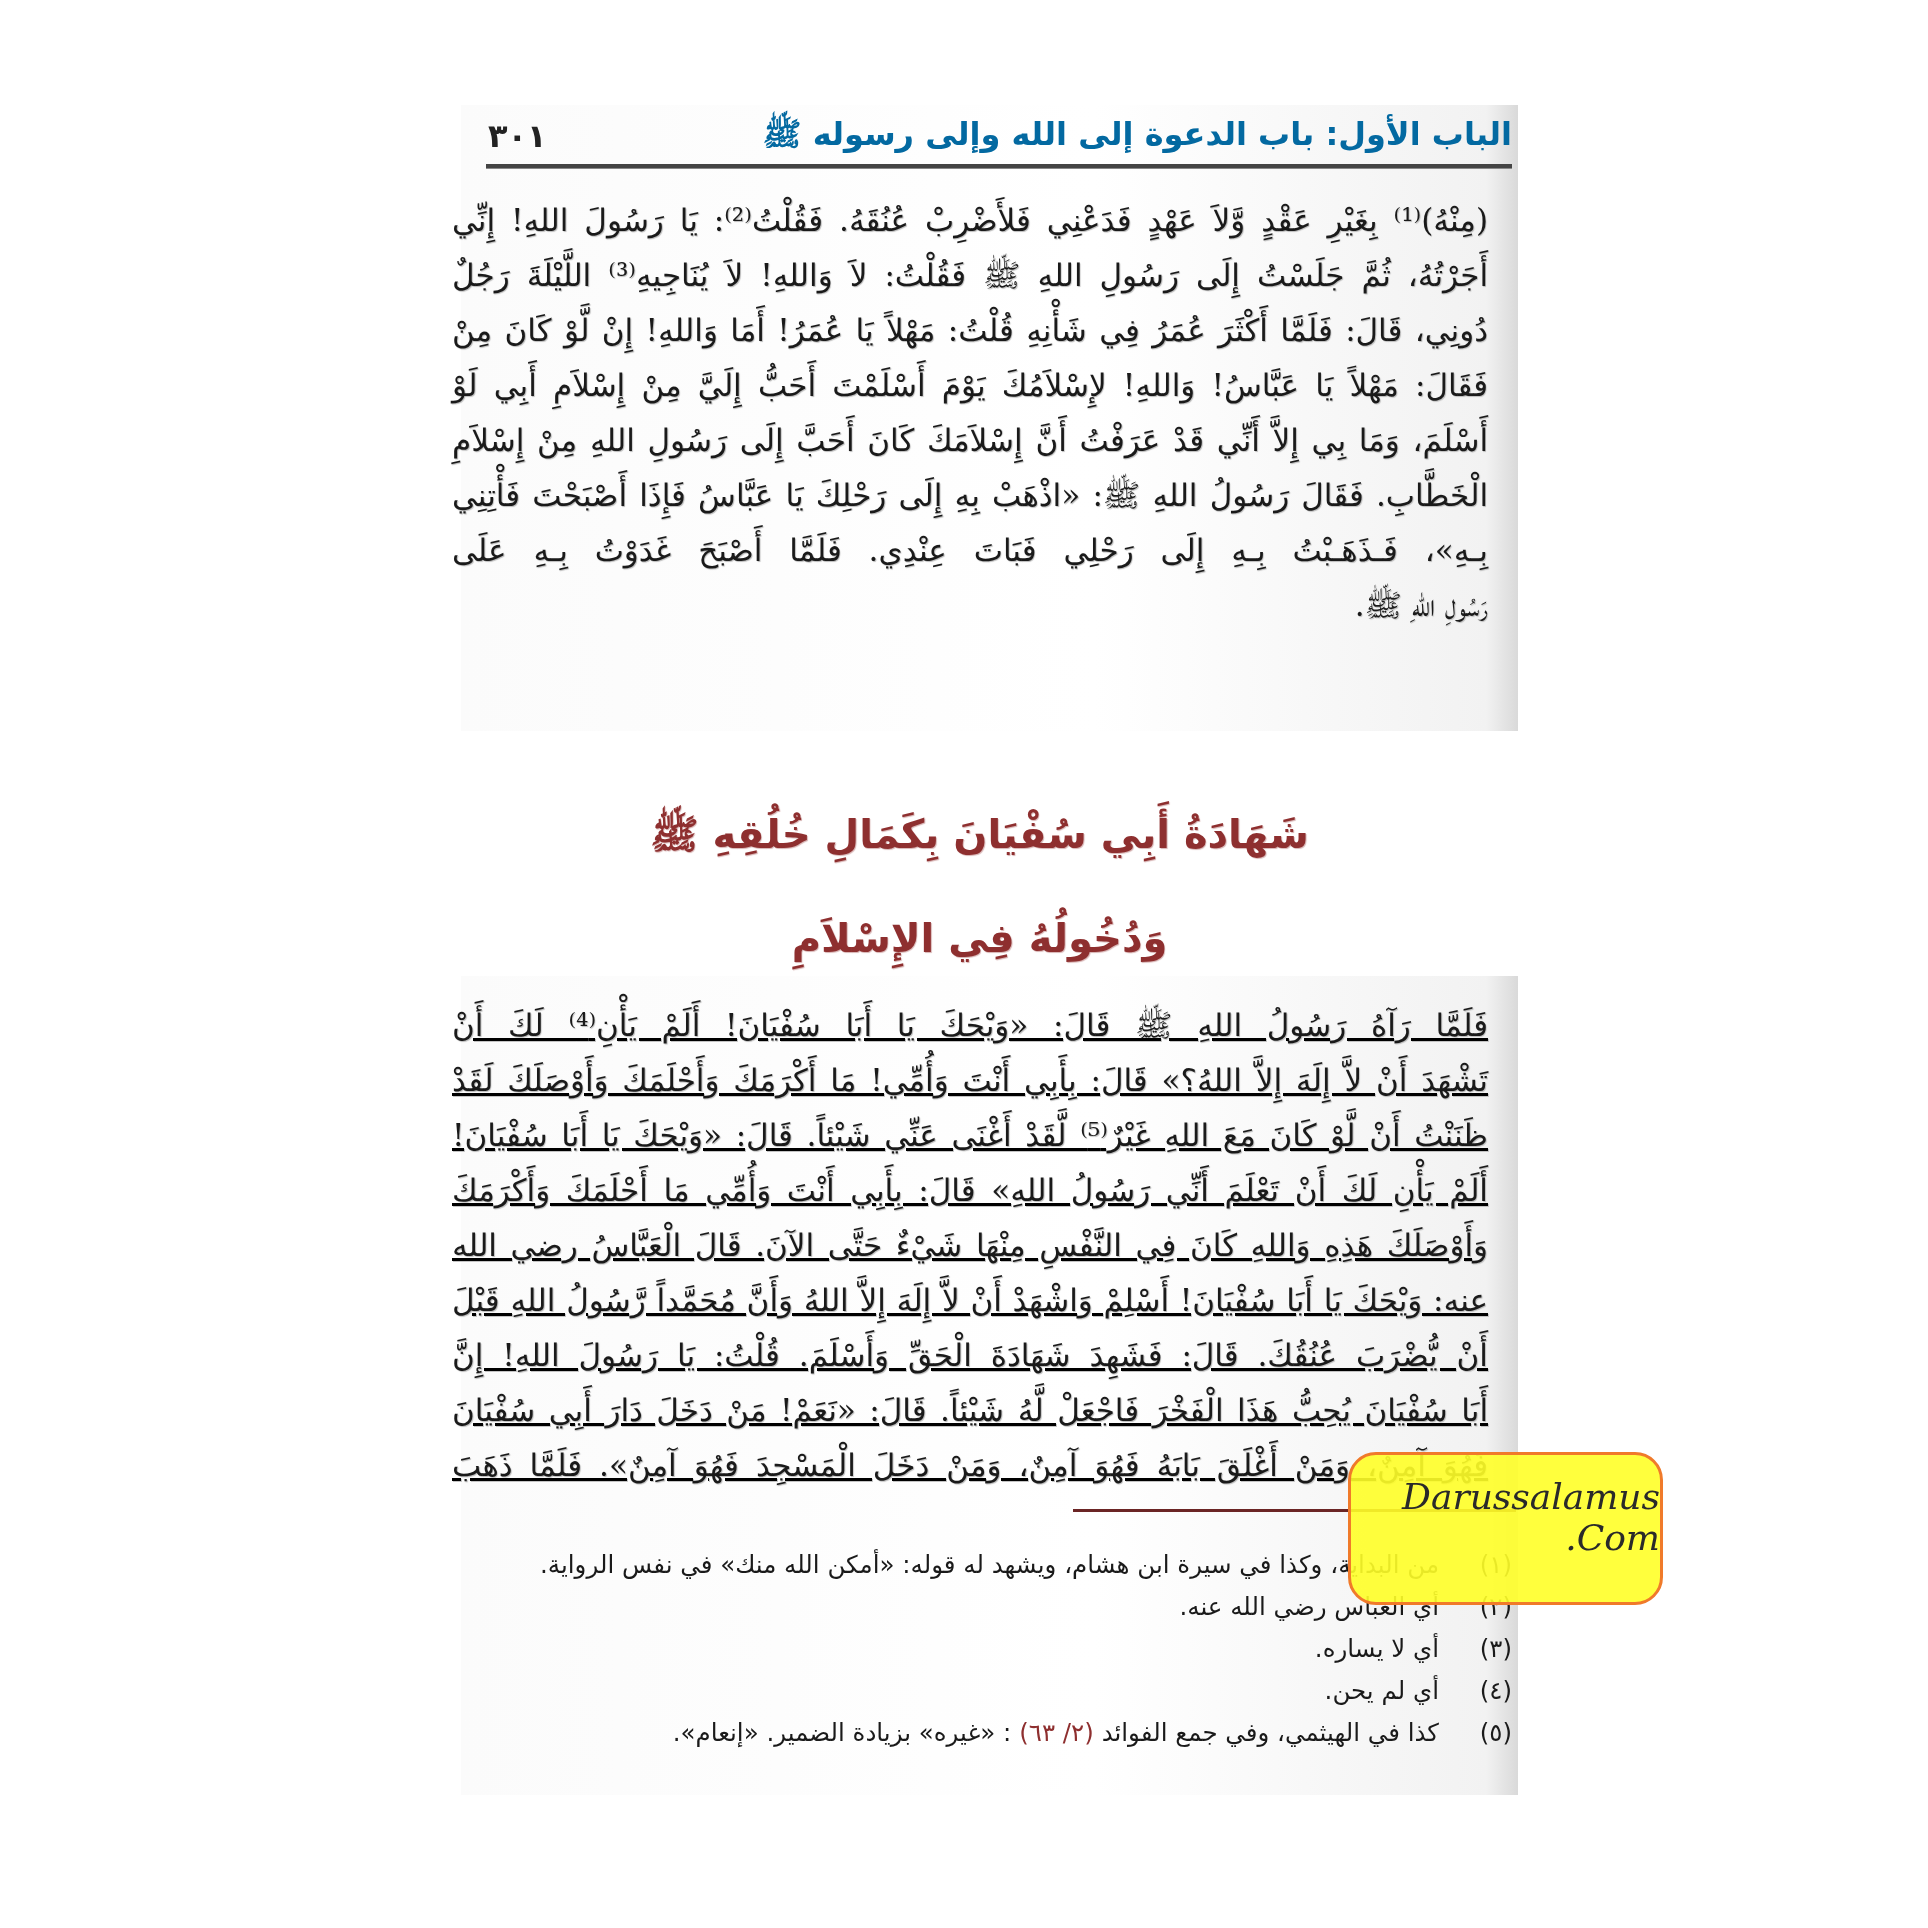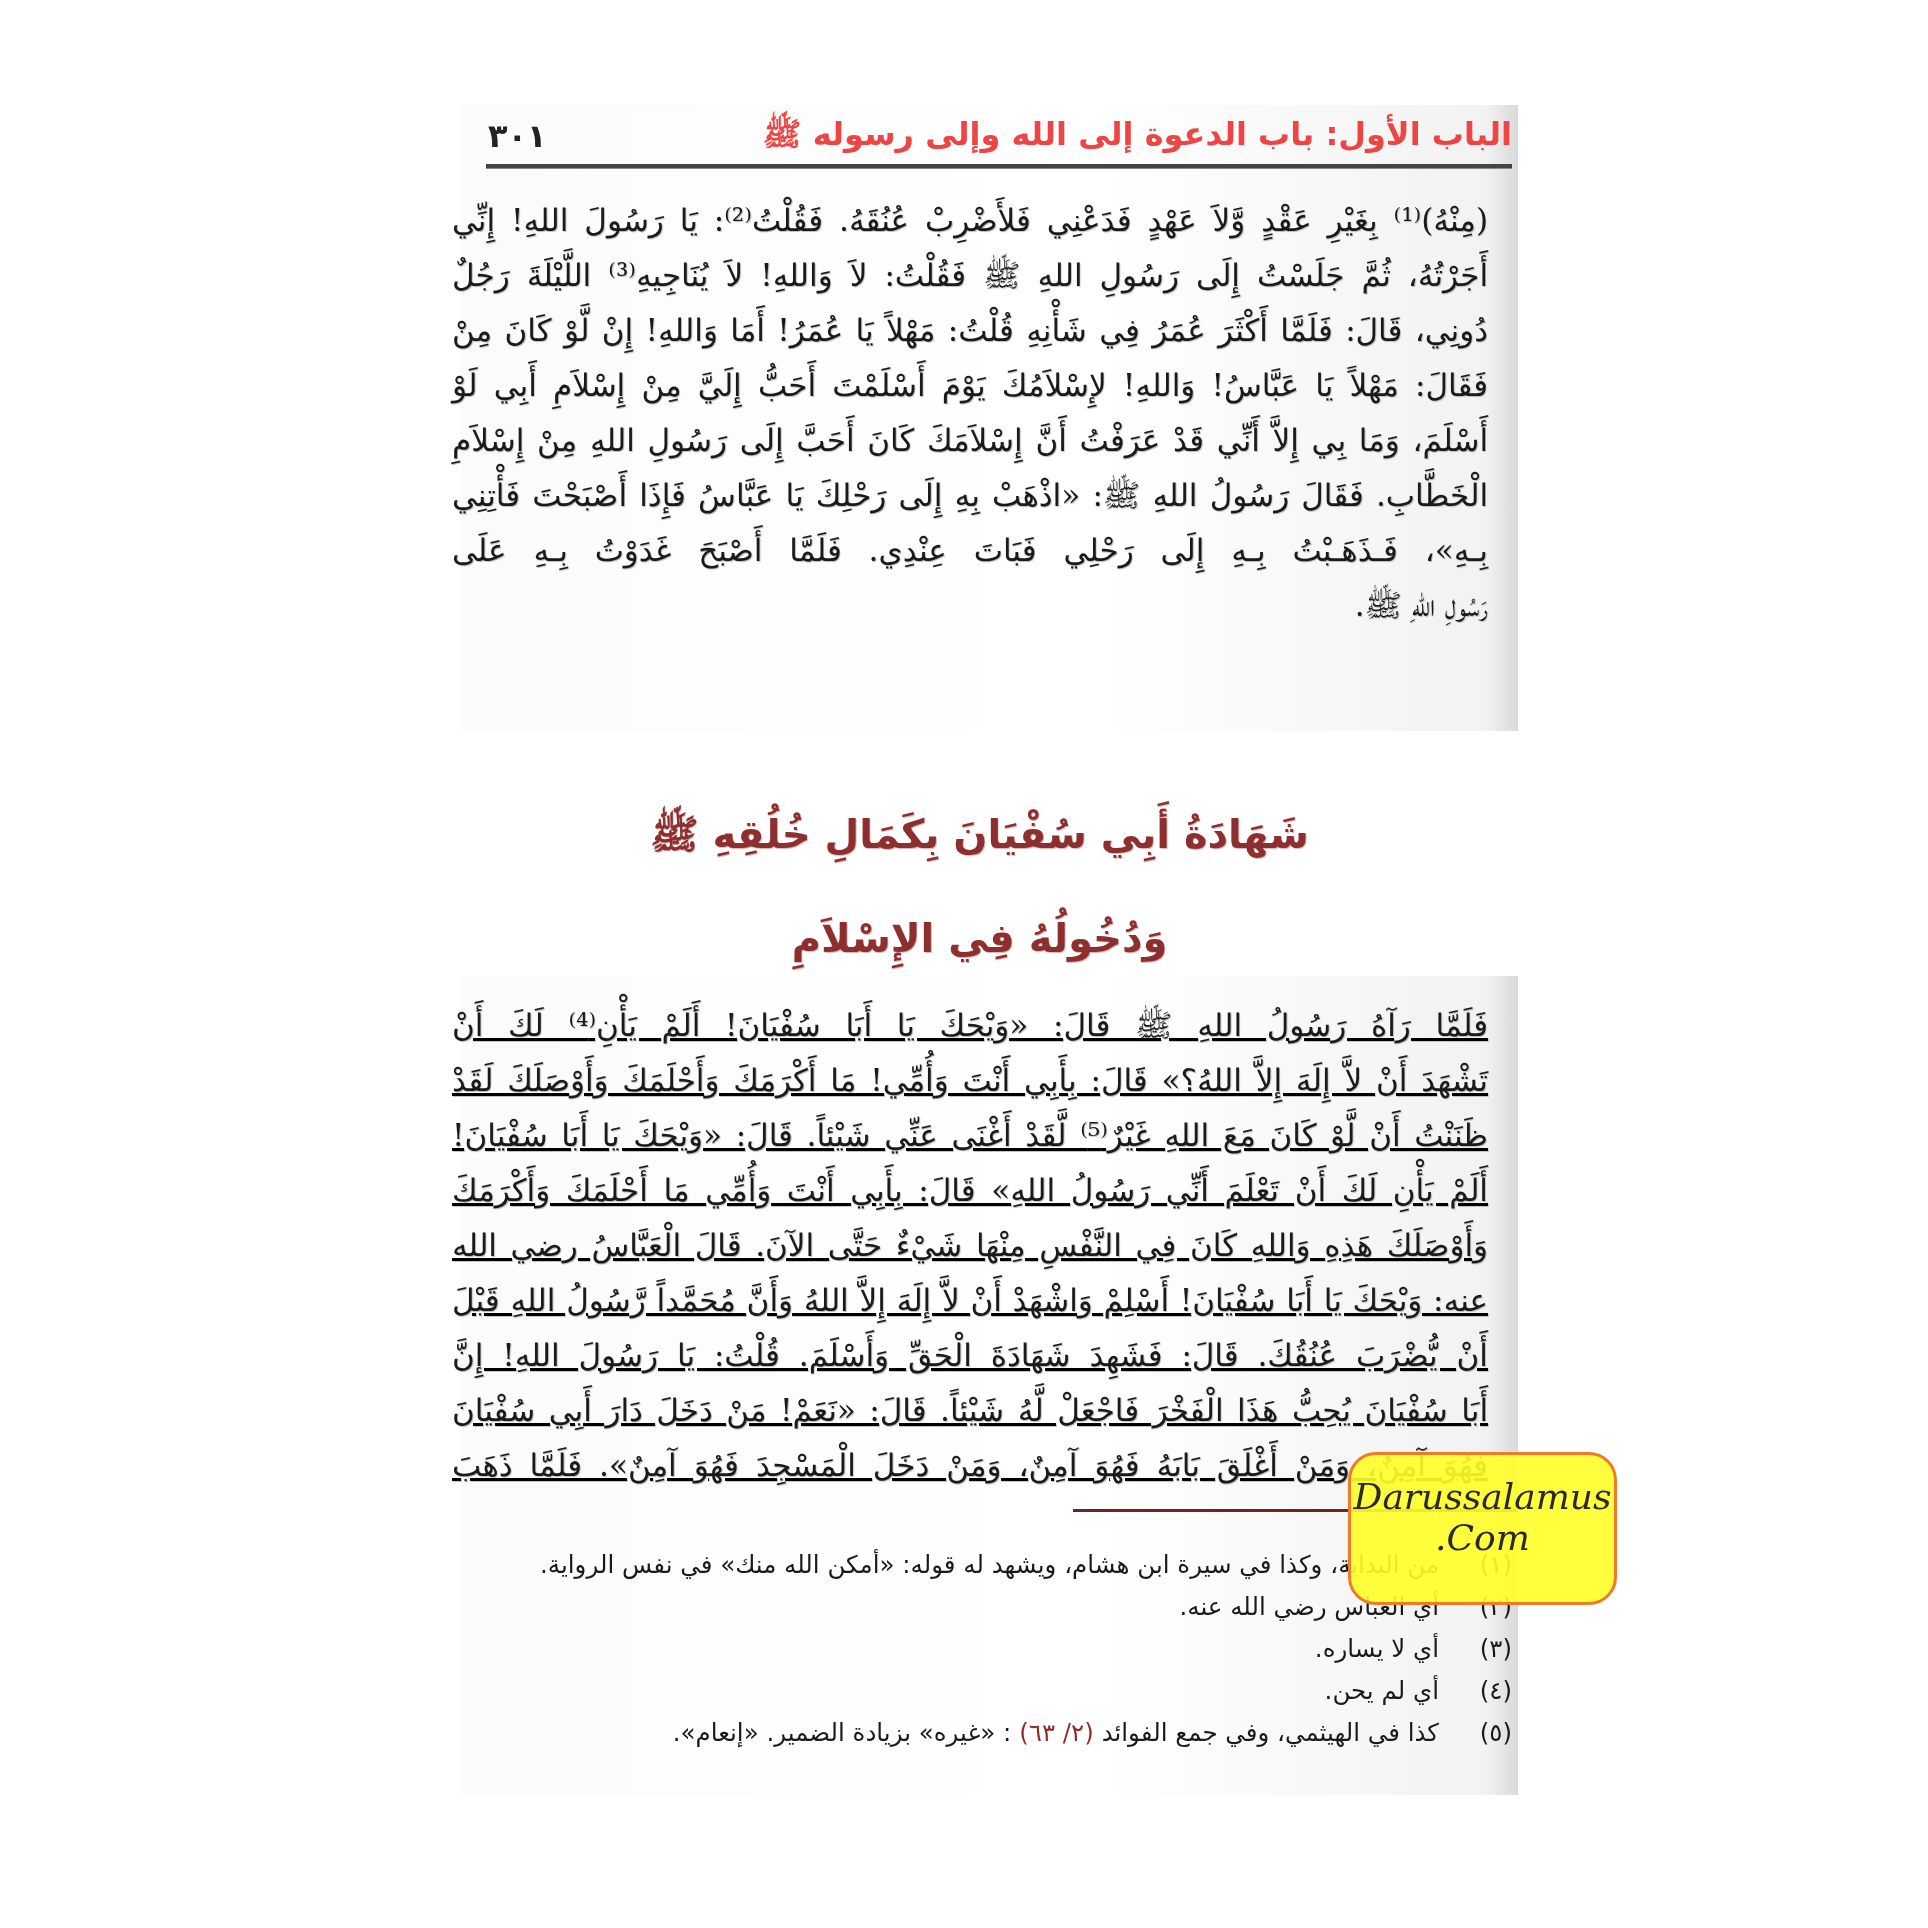--- a/index.html
+++ b/index.html
@@ -19,21 +19,21 @@
 
   .running-head {
     position: absolute;
     left: 476px; top: 115px; width: 1036px; height: 49px;
     direction: rtl;
   }
   .running-title {
     position: absolute; right: 0; top: 0;
     font-family: "DejaVu Sans", sans-serif;
     font-size: 32px; font-weight: bold;
-    color: #ef4444;
+    color: #0369a1;
     white-space: nowrap;
   }
   .page-number {
     position: absolute; left: 12px; top: 1.9px;
     font-family: "DejaVu Sans", sans-serif;
     font-size: 32px; font-weight: bold;
     color: #222;
     direction: rtl;
   }
   .head-rule {
@@ -100,26 +100,26 @@
     display: inline-block;
     width: 56px;
     text-align: right;
     margin-left: 17px;
   }
   .fn-ref { color: #8e2f2f; }
 
   .watermark {
     position: absolute;
     left: 1348px; top: 1452px;
-    width: 269px; height: 153px;
+    width: 315px; height: 153px;
     background: rgba(255, 255, 40, 0.9);
     border: 3.8px solid #f07a2a;
     border-radius: 28px;
     box-sizing: border-box;
-    text-align: center;
+    text-align: right;
     font-family: "DejaVu Serif", serif;
     font-style: italic;
     color: #2a2a2a;
   }
   .wm-line1 { font-size: 36px; margin-top: 21px; line-height: 41px; }
   .wm-line2 { font-size: 36px; line-height: 41px; }
 </style>
 </head>
 <body>
 

